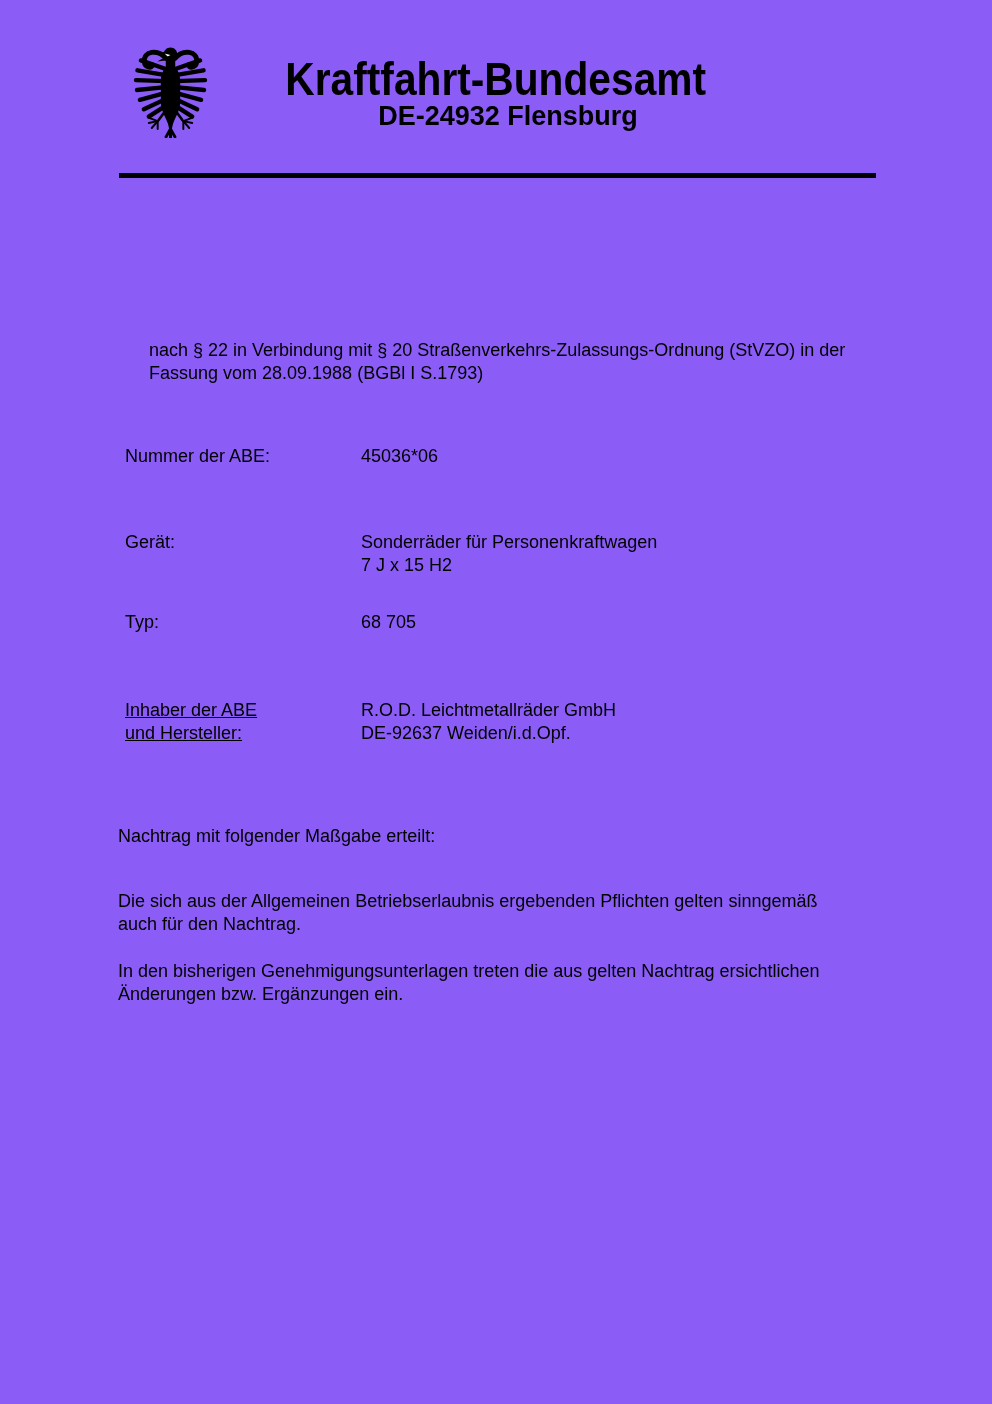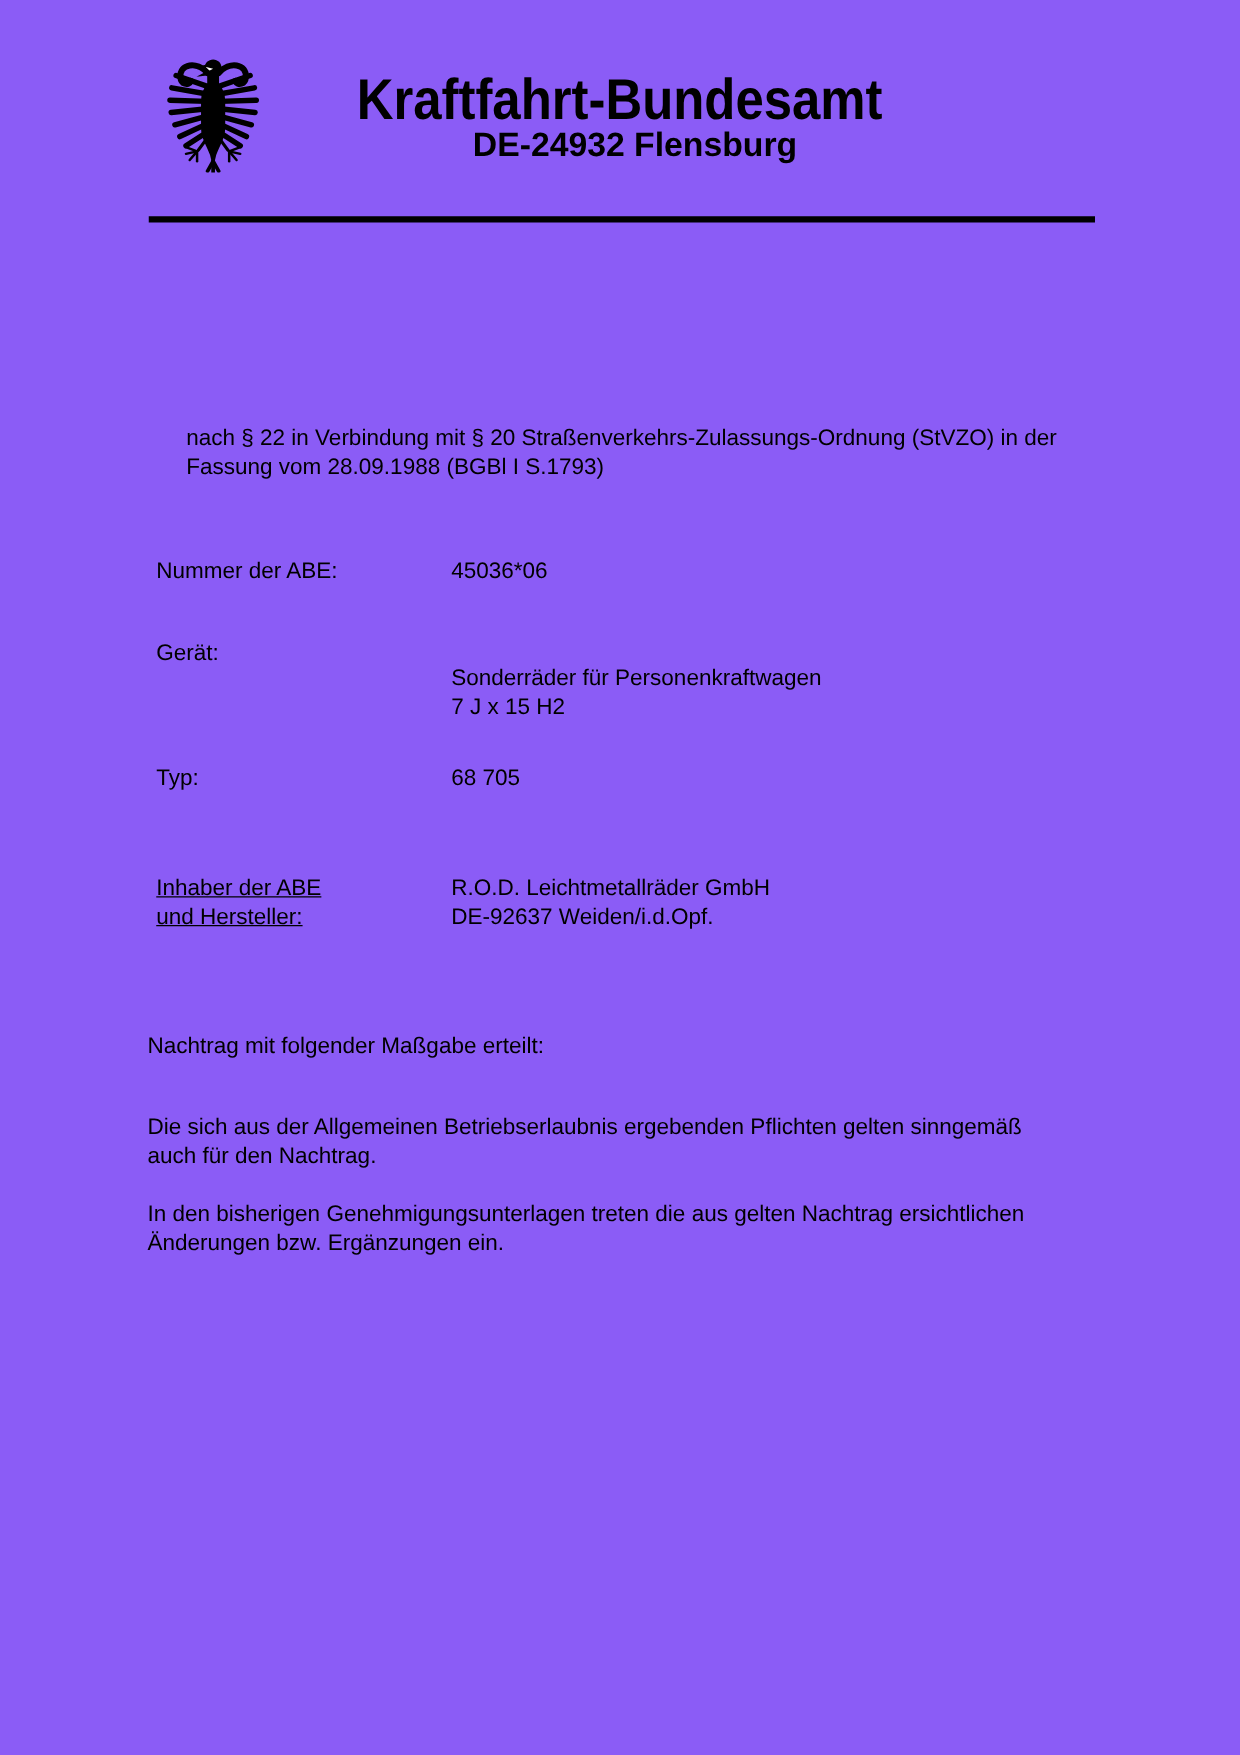--- a/index.html
+++ b/index.html
@@ -116,21 +116,21 @@
     <div class="line">Fassung vom 28.09.1988 (BGBl I S.1793)</div>
   </div>
 
   <div class="abs body-text" style="left:125px; top:445px;">
     <div class="line">Nummer der ABE:</div>
   </div>
   <div class="abs body-text" style="left:361px; top:445px;">
     <div class="line">45036*06</div>
   </div>
 
-  <div class="abs body-text" style="left:125px; top:511px;text-align:center;">
+  <div class="abs body-text" style="left:125px; top:531px;text-align:center;">
     <div class="line">Gerät:</div>
   </div>
   <div class="abs body-text" style="left:361px; top:531px;">
     <div class="line">Sonderräder für Personenkraftwagen</div>
     <div class="line">7 J x 15 H2</div>
   </div>
 
   <div class="abs body-text" style="left:125px; top:611px;">
     <div class="line">Typ:</div>
   </div>

